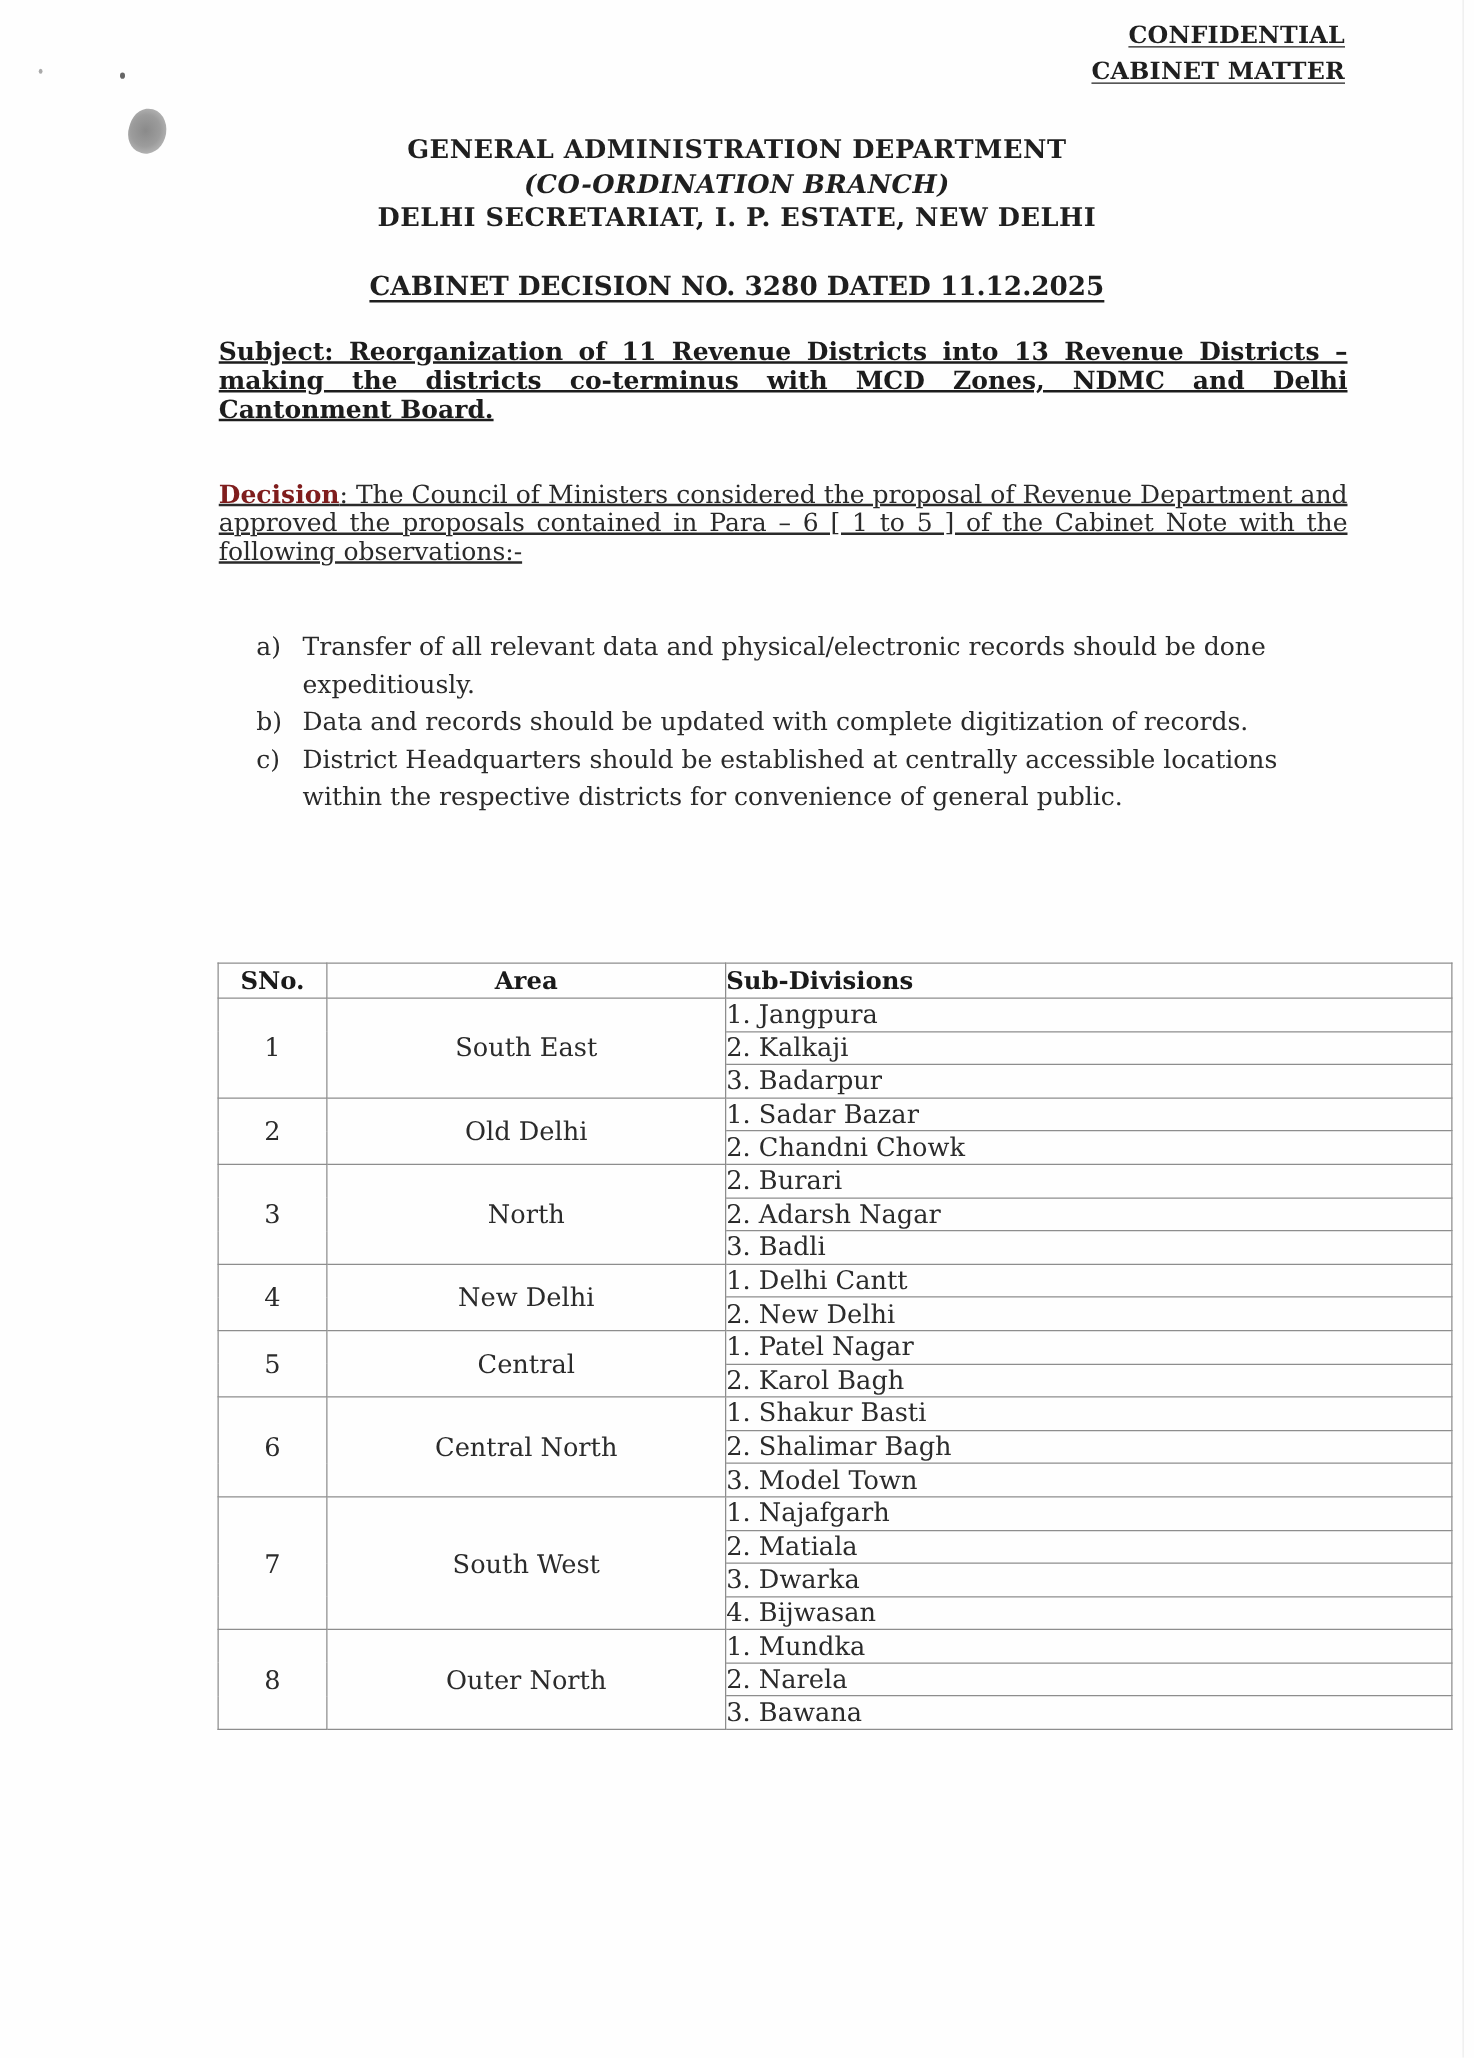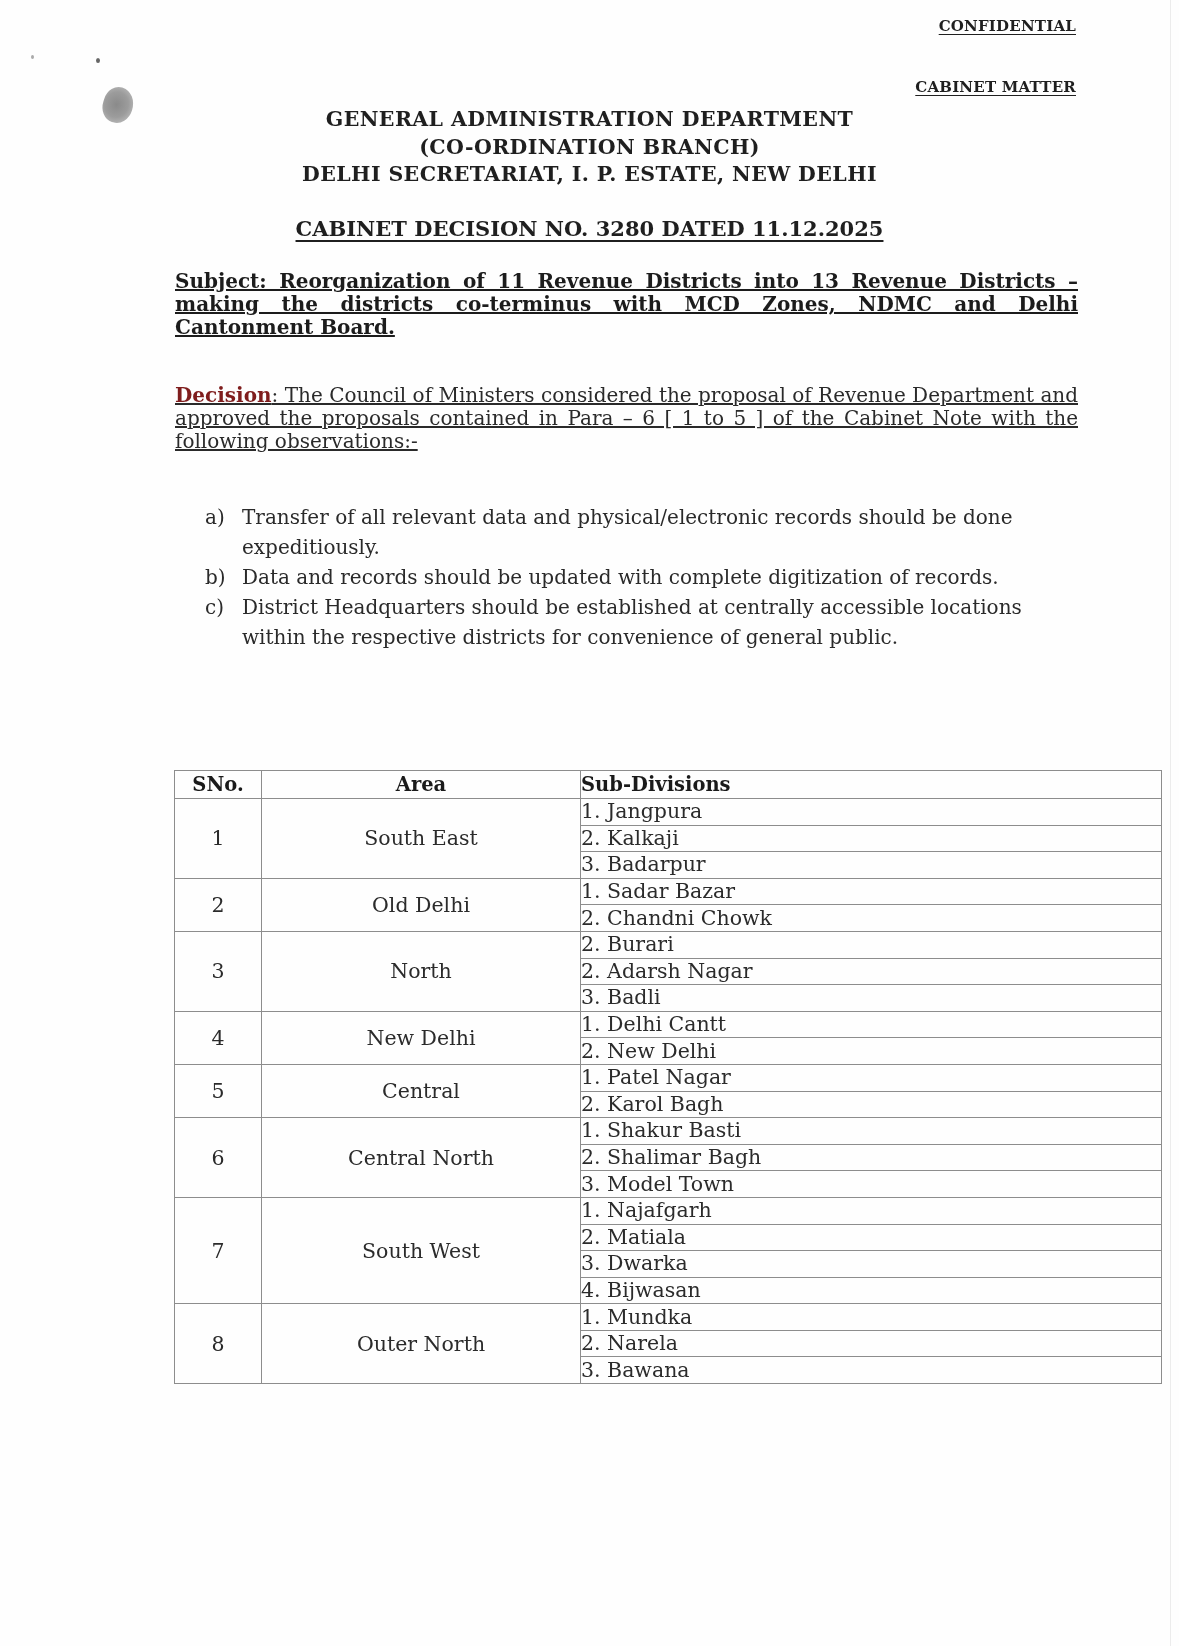--- a/index.html
+++ b/index.html
@@ -4,21 +4,21 @@
 <style>
   html, body { margin:0; padding:0; }
   body {
     width:1179px; height:1646px; background:#fdfdfd; position:relative; overflow:hidden;
     font-family:"DejaVu Serif", "Liberation Serif", serif; color:#1f1f1f;
   }
   .page { position:absolute; left:0; top:0; width:1179px; height:1646px; background:#fefefe; }
   .edge-right { position:absolute; right:8px; top:0; width:1px; height:1646px; background:#ececec; }
   .mark { position:absolute; border-radius:50%; }
   .blot { position:absolute; left:103px; top:87px; width:30px; height:36px; border-radius:48% 55% 50% 50%; background:radial-gradient(ellipse at 45% 50%, #8a8a8a 0%, #9c9c9c 50%, #b8b8b8 80%, rgba(200,200,200,0) 100%); transform:rotate(18deg); }
-  .tag { position:absolute; right:103px; font-weight:bold; font-size:15px; text-decoration:underline; text-underline-offset:3px; letter-spacing:0.2px; }
+  .tag { position:absolute; right:103px; font-weight:bold; font-size:19px; text-decoration:underline; text-underline-offset:3px; letter-spacing:0.2px; }
   .head { position:absolute; left:0; width:1179px; text-align:center; font-weight:bold; font-size:20.5px; letter-spacing:0.4px; }
   .decision-no { position:absolute; left:0; width:1179px; text-align:center; font-weight:bold; font-size:21px; text-decoration:underline; text-underline-offset:4px; }
   .para { position:absolute; left:175px; width:903px; font-size:20px; line-height:23px; text-align:justify; color:#2a2a2a;text-decoration:underline; }
   .para.subject { font-weight:bold; color:#1c1c1c; font-size:20px; }
   .para b { color:#7f1d1d; }
   .obs { position:absolute; left:205px; width:873px; font-size:20px; line-height:30px; color:#2a2a2a; }
   .obs .item { display:flex; }
   .obs .lbl { width:37px; flex:none; }
   .obs .txt { flex:1; }
   table.sub { position:absolute; left:174px; top:770px; width:988px; border-collapse:collapse; font-size:20.5px; color:#2b2b2b; }
@@ -32,24 +32,24 @@
 </head>
 <body>
 
 <div class="page">
   <div class="edge-right"></div>
   <div class="mark" style="left:31px;top:55px;width:3px;height:4px;background:#aaa;"></div>
   <div class="mark" style="left:96px;top:58px;width:4px;height:5px;background:#666;"></div>
   <div class="blot"></div>
 
   <div class="tag" style="top:17px;">CONFIDENTIAL</div>
-  <div class="tag" style="top:46px;margin-top:32px;">CABINET MATTER</div>
+  <div class="tag" style="top:46px;">CABINET MATTER</div>
 
   <div class="head" style="top:107px;">GENERAL ADMINISTRATION DEPARTMENT</div>
-  <div class="head" style="top:135px;">(CO-ORDINATION BRANCH)</div>
+  <div class="head" style="top:135px;font-style:italic;">(CO-ORDINATION BRANCH)</div>
   <div class="head" style="top:162px;">DELHI SECRETARIAT, I. P. ESTATE, NEW DELHI</div>
 
   <div class="decision-no" style="top:216px;">CABINET DECISION NO. 3280 DATED 11.12.2025</div>
 
   <div class="para subject" style="top:270px;">Subject: Reorganization of 11 Revenue Districts into 13 Revenue Districts – making the districts co-terminus with MCD Zones, NDMC and Delhi Cantonment Board.</div>
 
   <div class="para" style="top:384px;"><b>Decision</b><span>: The Council of Ministers considered the proposal of Revenue Department and approved the proposals contained in Para – 6 [ 1 to 5 ] of the Cabinet Note with the following observations:-</span></div>
 
   <div class="obs" style="top:502px;">
     <div class="item">

